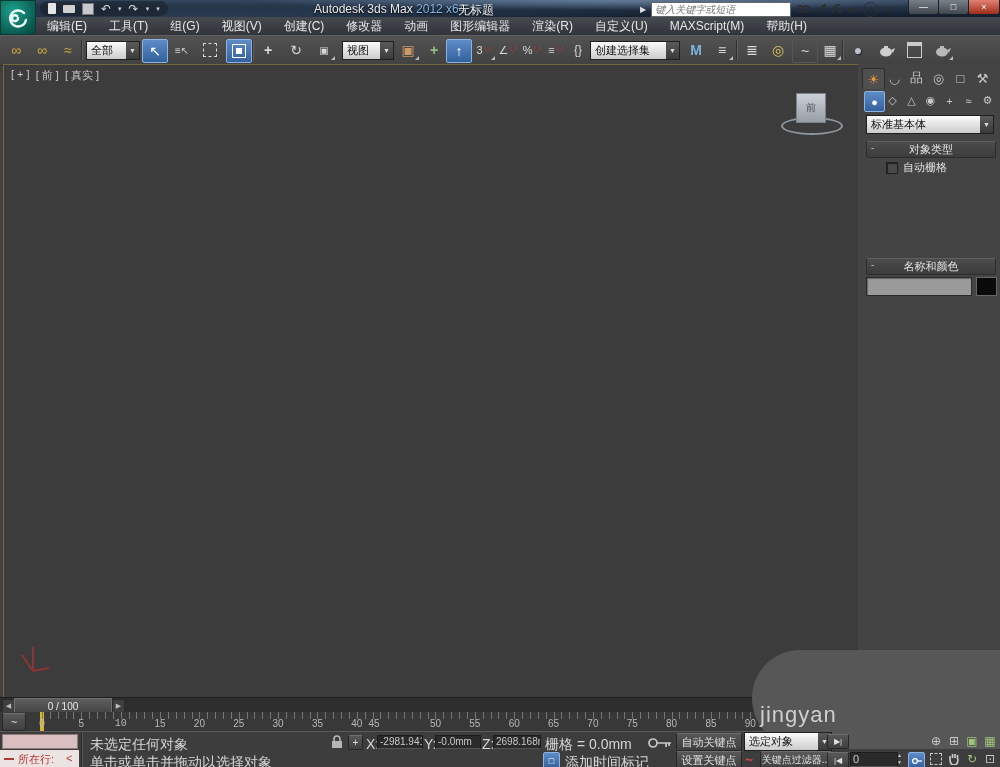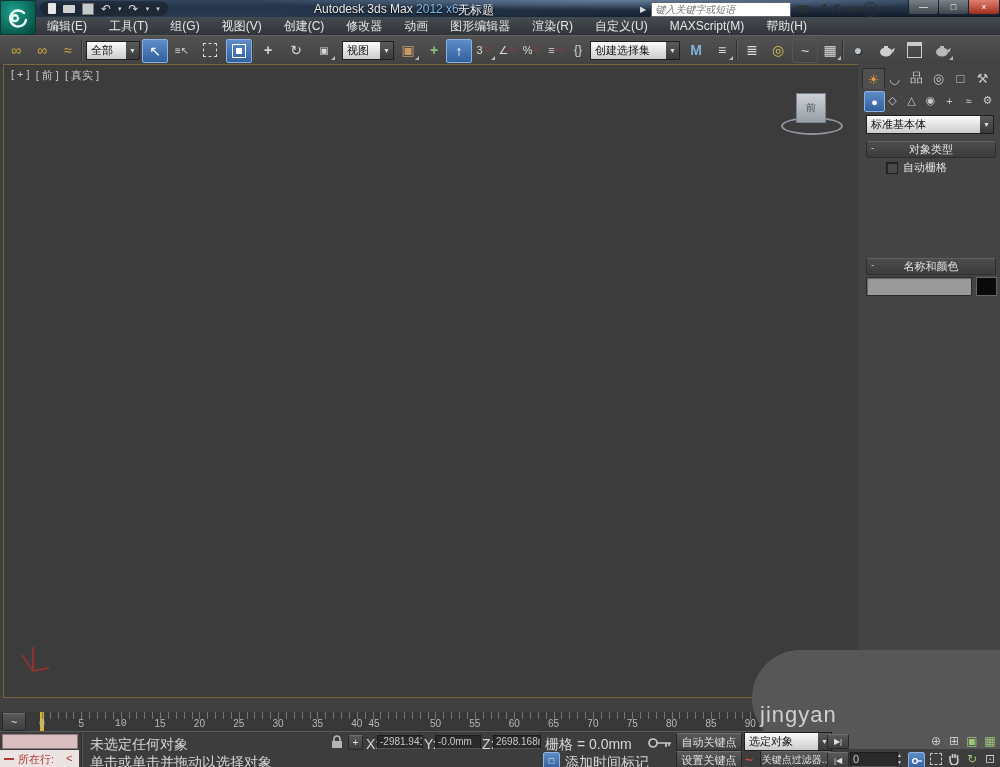--- a/index.html
+++ b/index.html
@@ -284,20 +284,25 @@
     <div class="rollout" style="top:194px;">
       <span class="rminus">-</span>
       <span>名称和颜色</span>
     </div>
     <div class="ab" style="left:8px;top:213px;display:flex;gap:4px;align-items:center;">
       <input class="namefield" style="">
       <span class="swatch"></span>
     </div>
   </div>
 
+  <div class="ab timeslider">
+    <span class="tsarrow" style="left:2px;">◀</span>
+    <div class="tshandle">0 / 100</div>
+    <span class="tsarrow" style="left:112px;">▶</span>
+  </div>
 
   <div class="ab trackbar">
     <span class="dbtn curvebtn">~</span>
     <span class="marker"></span>
     <span class="tickmarks"></span>
   </div>
   <div class="ab" style="left:0;top:712px;width:858px;height:19px;">
       <span class="ticknum" style="left: 42px;">0</span>
       <span class="ticknum" style="left: 81.35px;">5</span>
       <span class="ticknum" style="left: 120.7px; font-family: Liberation Mono, monospace;">10</span>

